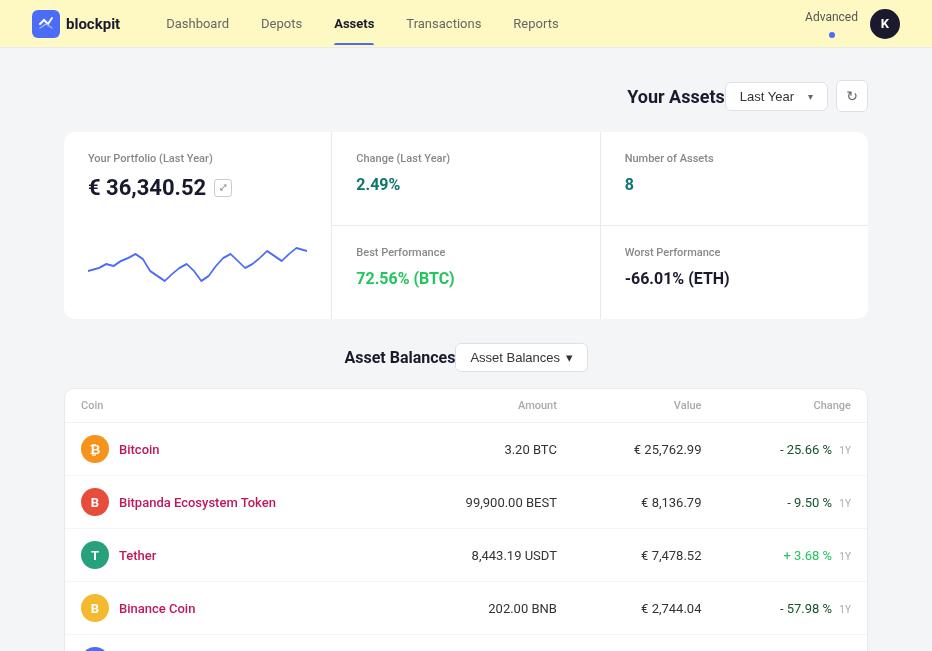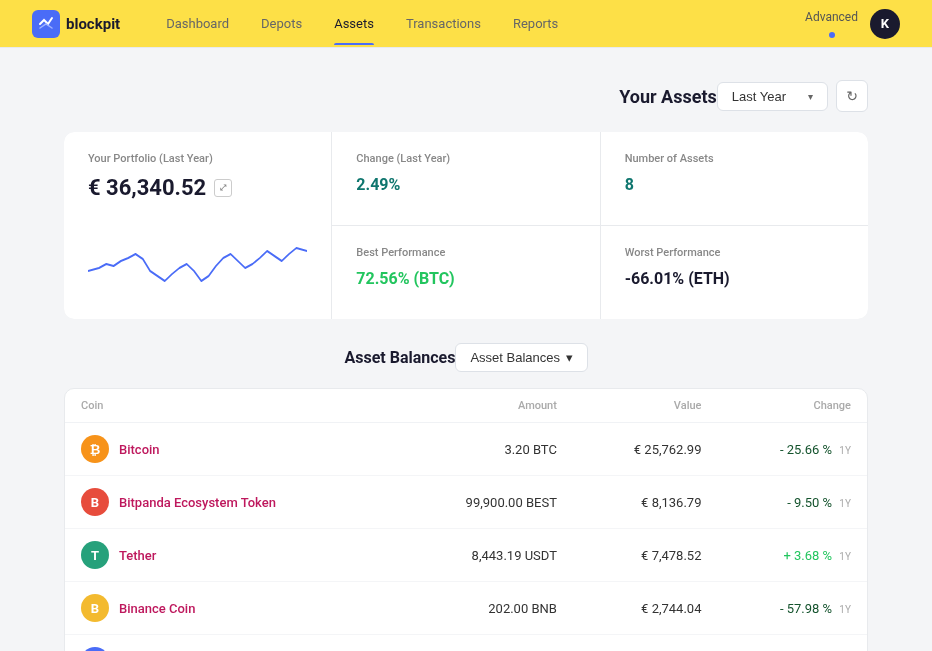--- a/index.html
+++ b/index.html
@@ -1,39 +1,39 @@
 <!DOCTYPE html>
 <html><head>
   <meta charset="utf-8">
   <style>
     * { box-sizing: border-box; margin: 0; padding: 0; }
     body { font-family: -apple-system, BlinkMacSystemFont, 'Segoe UI', Roboto, sans-serif; background: #f4f5f7; color: #222; font-size: 14px; }
 
     
-    .navbar { background: #fde047; display: flex; align-items: center; padding: 0 32px; height: 48px; border-bottom: 1px solid #e8eaed; position: relative; }
+    .navbar { background: #fef9c3; display: flex; align-items: center; padding: 0 32px; height: 48px; border-bottom: 1px solid #e8eaed; position: relative; }
     .logo { display: flex; align-items: center; gap: 6px; margin-right: 32px; }
     .logo-icon { width: 28px; height: 28px; }
     .logo-text { font-weight: 700; font-size: 15px; color: #1a1a2e; }
     .nav-links { display: flex; gap: 4px; flex: 1; }
     .nav-link { padding: 14px 14px; font-size: 13px; color: #666; text-decoration: none; cursor: pointer; position: relative; white-space: nowrap; }
-    .nav-link.active { color: #1a1a2e; font-weight: 400; }
+    .nav-link.active { color: #1a1a2e; font-weight: 700; }
     .nav-link.active::after { content: ''; position: absolute; bottom: 0; left: 14px; right: 14px; height: 2px; background: #4a6cf7; border-radius: 2px 2px 0 0; }
     .nav-right { display: flex; align-items: center; gap: 12px; }
     .advanced-btn { font-size: 12px; color: #555; cursor: pointer; display: flex; flex-direction: column; align-items: center; gap: 8px; }
     .advanced-dot { width: 6px; height: 6px; background: #4a6cf7; border-radius: 50%; }
     .avatar { width: 30px; height: 30px; background: #1a1a2e; border-radius: 50%; display: flex; align-items: center; justify-content: center; color: #fff; font-size: 13px; font-weight: 700; cursor: pointer; }
 
     
     .main { padding: 32px 48px; max-width: 900px; margin: 0 auto; }
 
     
     .section-header { display: flex; align-items: center; justify-content: flex-end; margin-bottom: 20px; }
     .section-title { font-size: 18px; font-weight: 700; color: #1a1a2e; }
     .header-controls { display: flex; align-items: center; gap: 8px; }
-    .dropdown-btn { display: flex; align-items: center; gap: 22px; padding: 6px 14px; border: 1px solid #dde1e7; border-radius: 6px; background: #fff; font-size: 13px; color: #333; cursor: pointer; }
+    .dropdown-btn { display: flex; align-items: center; gap: 14px; padding: 6px 14px; border: 1px solid #dde1e7; border-radius: 6px; background: #fff; font-size: 13px; color: #333; cursor: pointer; }
     .dropdown-arrow { font-size: 10px; color: #666; }
     .refresh-btn { width: 32px; height: 32px; border: 1px solid #dde1e7; border-radius: 6px; background: #fff; display: flex; align-items: center; justify-content: center; cursor: pointer; color: #666; font-size: 14px; }
 
     
     .stats-grid { display: grid; grid-template-columns: 1fr 1fr 1fr; gap: 1px; background: #e8eaed; border-radius: 10px; overflow: hidden; margin-bottom: 24px; }
     .stat-card { background: #fff; padding: 20px 24px; }
     .stat-card.large { grid-row: span 2; display: flex; flex-direction: column; }
     .stat-label { font-size: 11px; color: #888; margin-bottom: 10px; font-weight: 500; }
     .stat-value { font-size: 22px; font-weight: 700; color: #1a1a2e; display: flex; align-items: center; gap: 8px; }
     .stat-value-small { font-size: 16px; font-weight: 700; color: #0f766e; }

